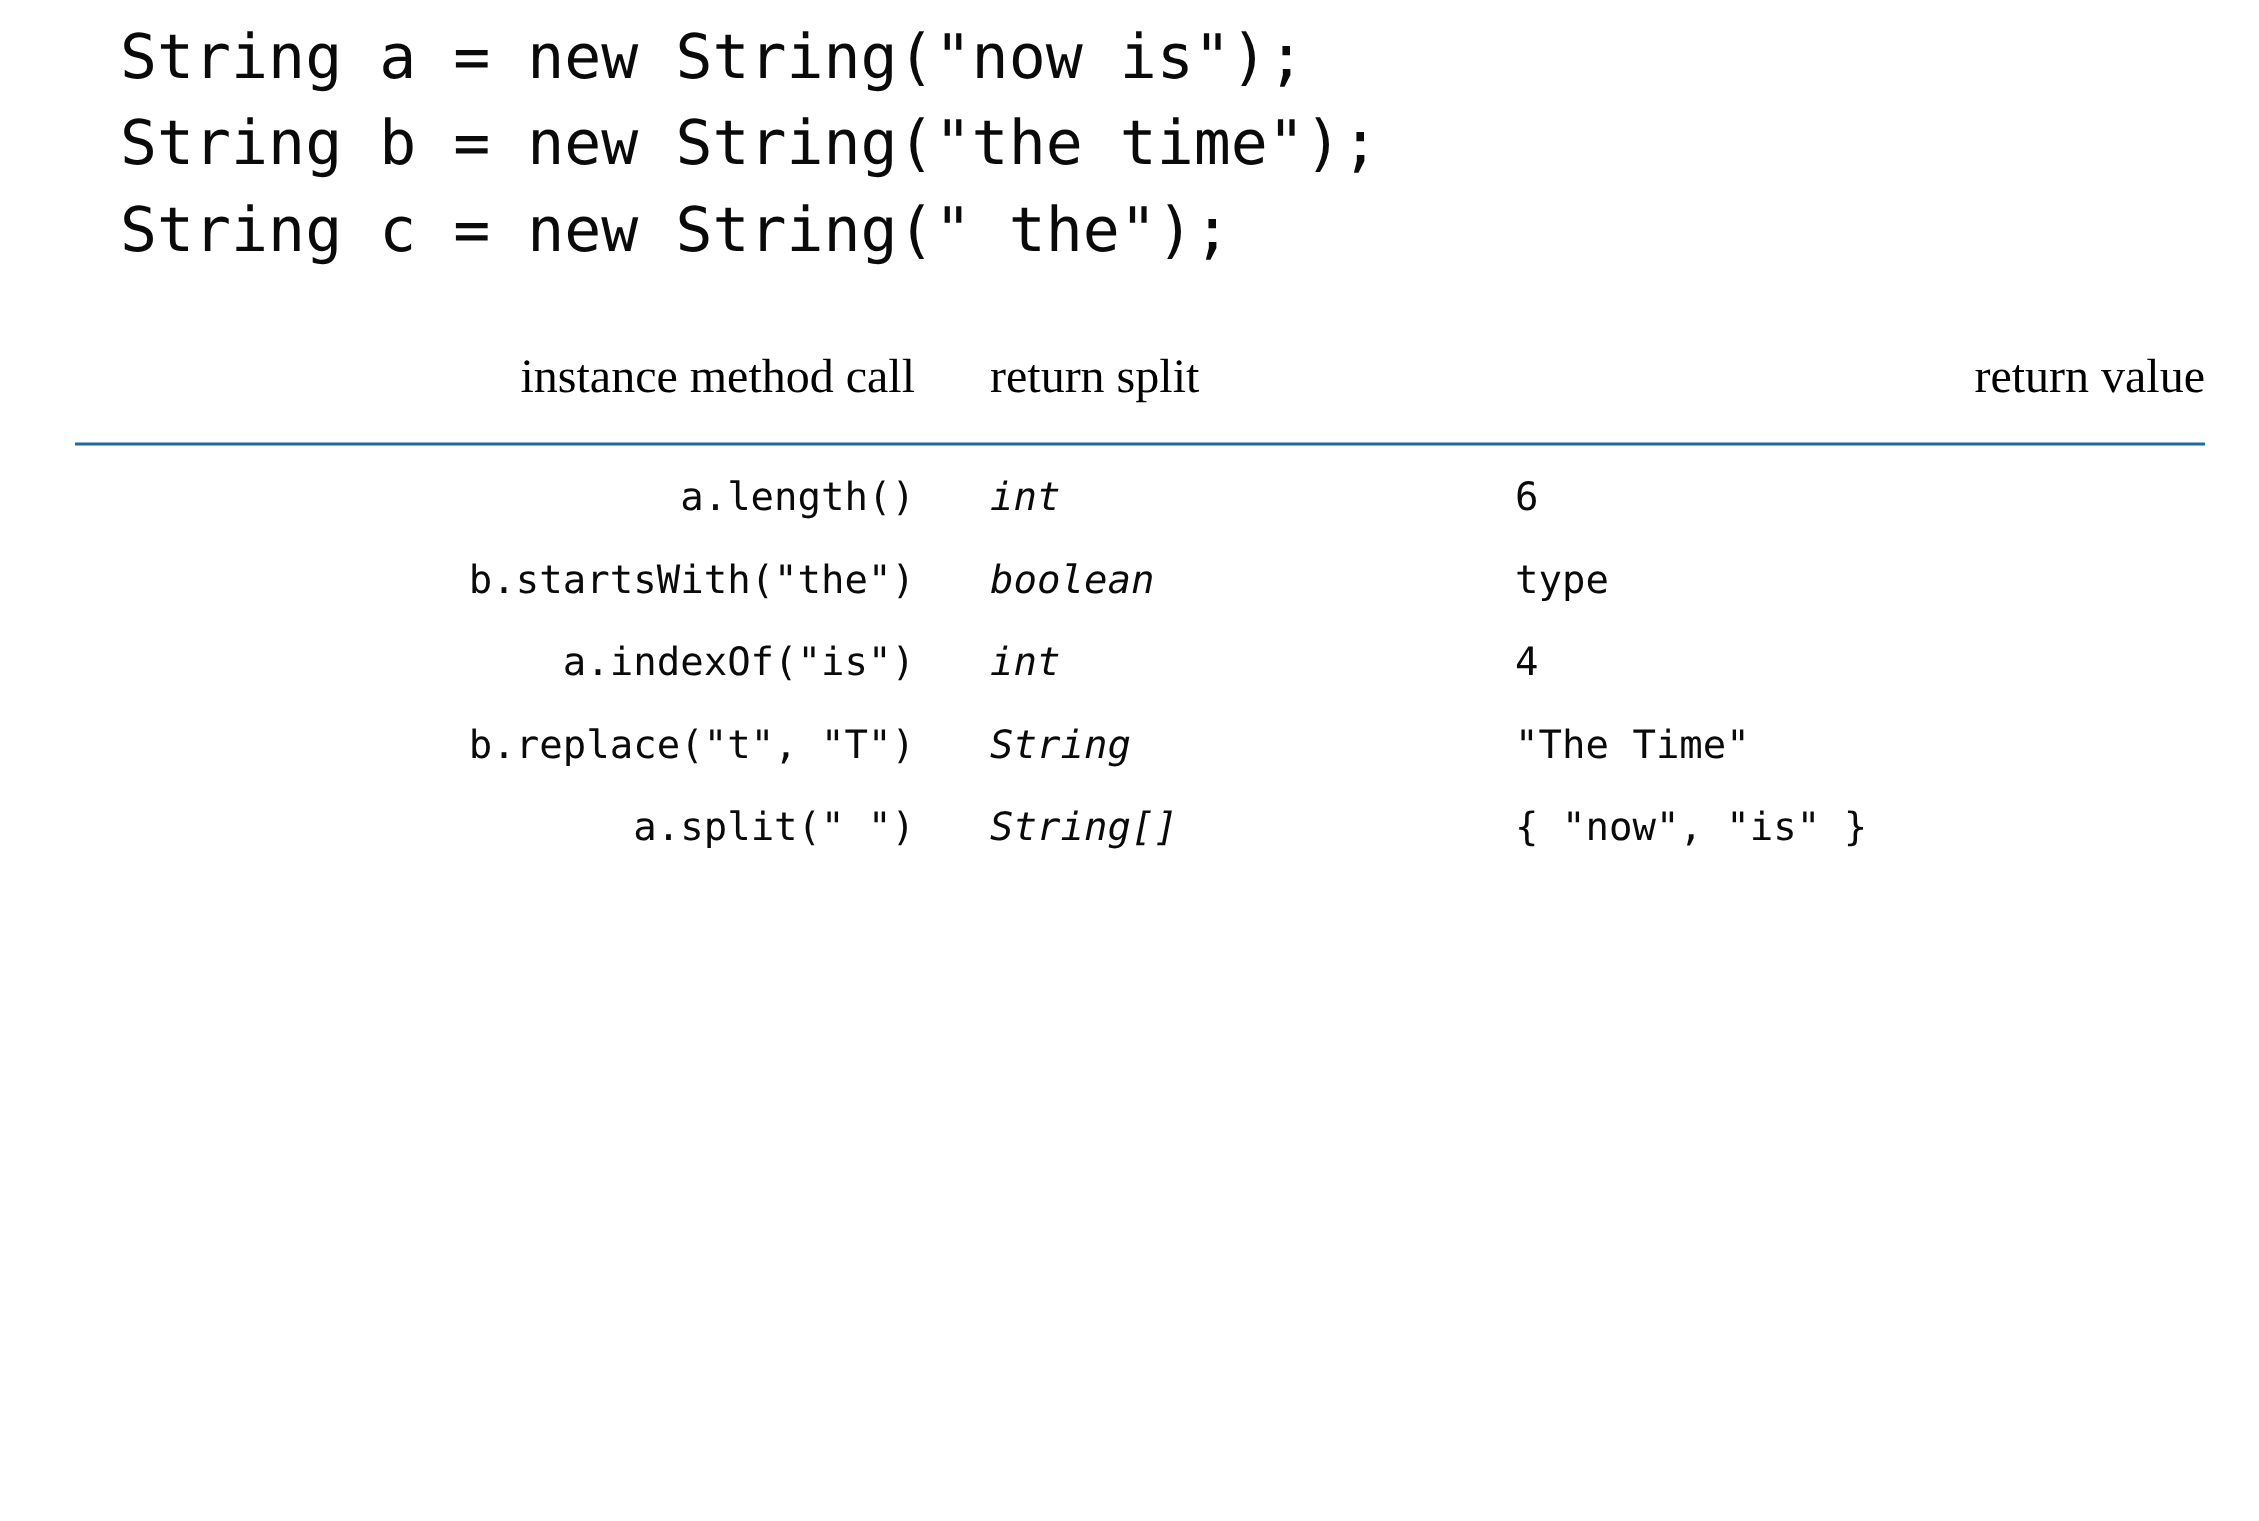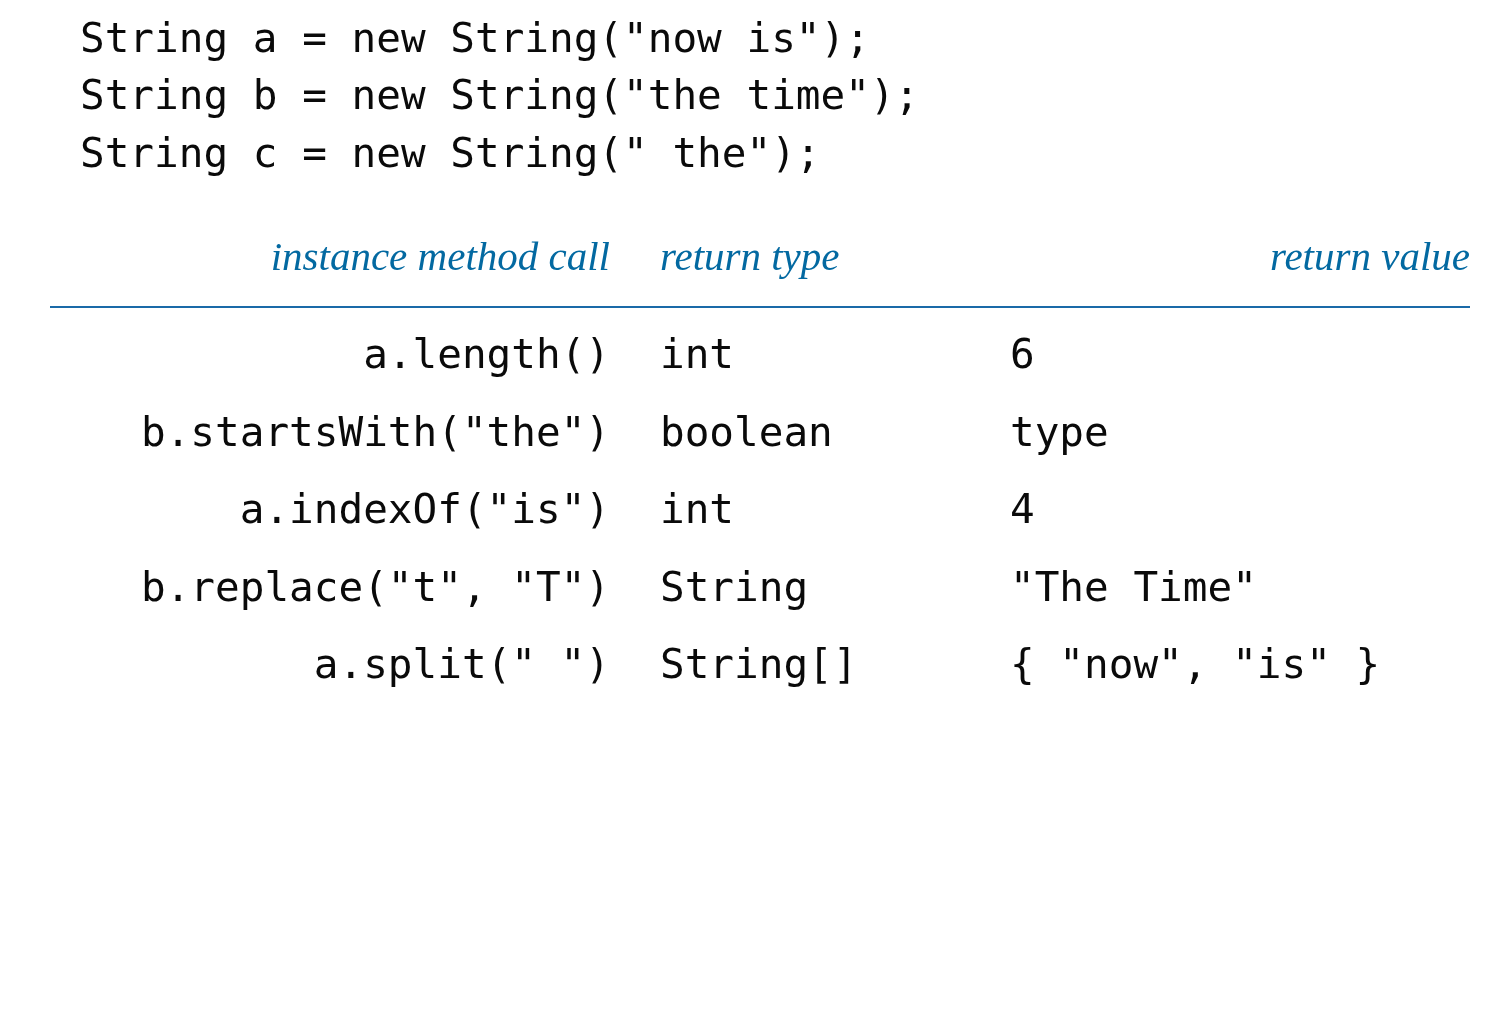--- a/index.html
+++ b/index.html
@@ -27,66 +27,65 @@
     white-space: pre;
     color: #0a0a0a;
   }
   .table {
     width: 1460px;
     margin-left: 10px;
     border-collapse: collapse;
   }
   .table th {
     font-family: Georgia, "Times New Roman", serif;
-    font-style: italic;
     font-weight: 400;
-    color: #0369a1;
-    font-size: 41px;
+    color: #000000;
+    font-size: 32px;
     padding: 10px 20px 18px 20px;
     text-align: left;
     white-space: nowrap;
   }
   .table th.col-call  { text-align: right; padding-left: 10px; padding-right: 30px; width: 570px;}
   .table th.col-type  { text-align: left;  width: 310px; }
   .table th.col-value { text-align: right; }
   .hr-row td {
     padding: 0;
   }
   .hr-line {
     border: none;
     border-top: 2px solid #1a6aa8;
     margin: 0;
   }
   .table td {
     font-family: "Lucida Sans Typewriter", "DejaVu Sans Mono", "Consolas", monospace;
-    font-size: 41px;
+    font-size: 26px;
     line-height: 1.5;
     padding: 8px 20px;
     white-space: pre;
     vertical-align: baseline;
     color: #0a0a0a;
   }
   .table td.cell-call  { text-align: right; padding-left: 10px; padding-right: 30px;}
-  .table td.cell-type  { text-align: left; }
+  .table td.cell-type  { text-align: left; font-style: italic; }
   .table td.cell-value { text-align: left; }
 </style>
 </head>
 <body>
 
 <div class="code-block">
   <div class="code-line">String a = new String("now is");</div>
   <div class="code-line">String b = new String("the time");</div>
   <div class="code-line">String c = new String(" the");</div>
 </div>
 
 <table class="table">
   <thead>
     <tr>
       <th class="col-call">instance method call</th>
-      <th class="col-type">return type</th>
+      <th class="col-type">return split</th>
       <th class="col-value">return value</th>
     </tr>
     <tr class="hr-row">
       <td colspan="3"><hr class="hr-line"></td>
     </tr>
   </thead>
   <tbody>
     <tr>
       <td class="cell-call">a.length()</td>
       <td class="cell-type">int</td>

